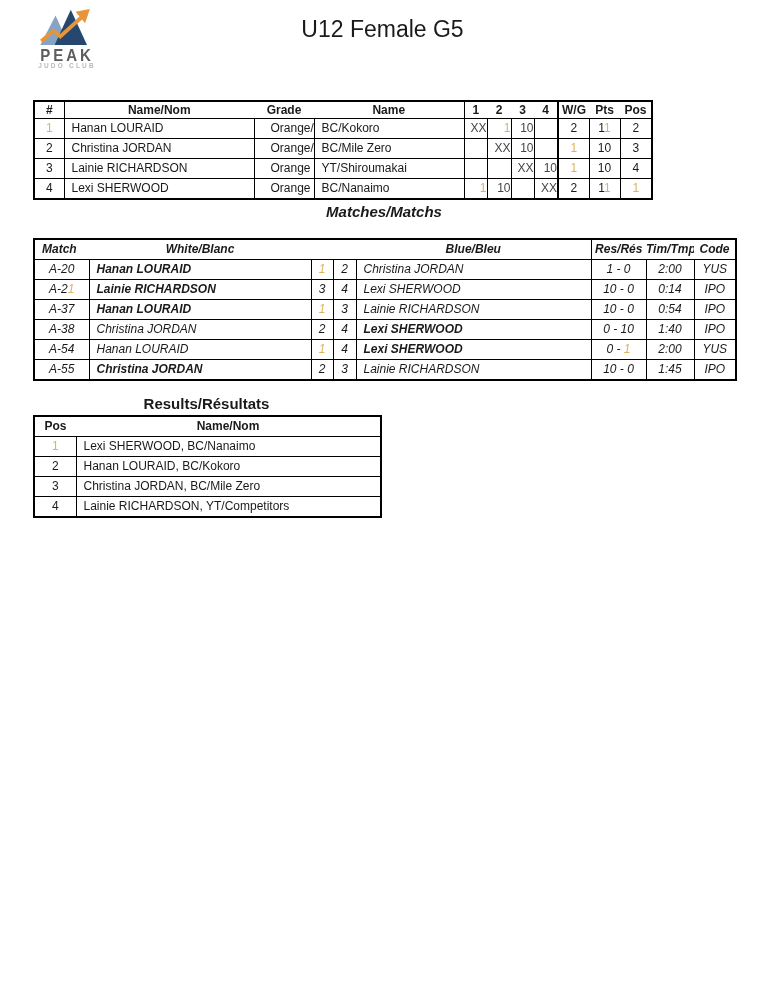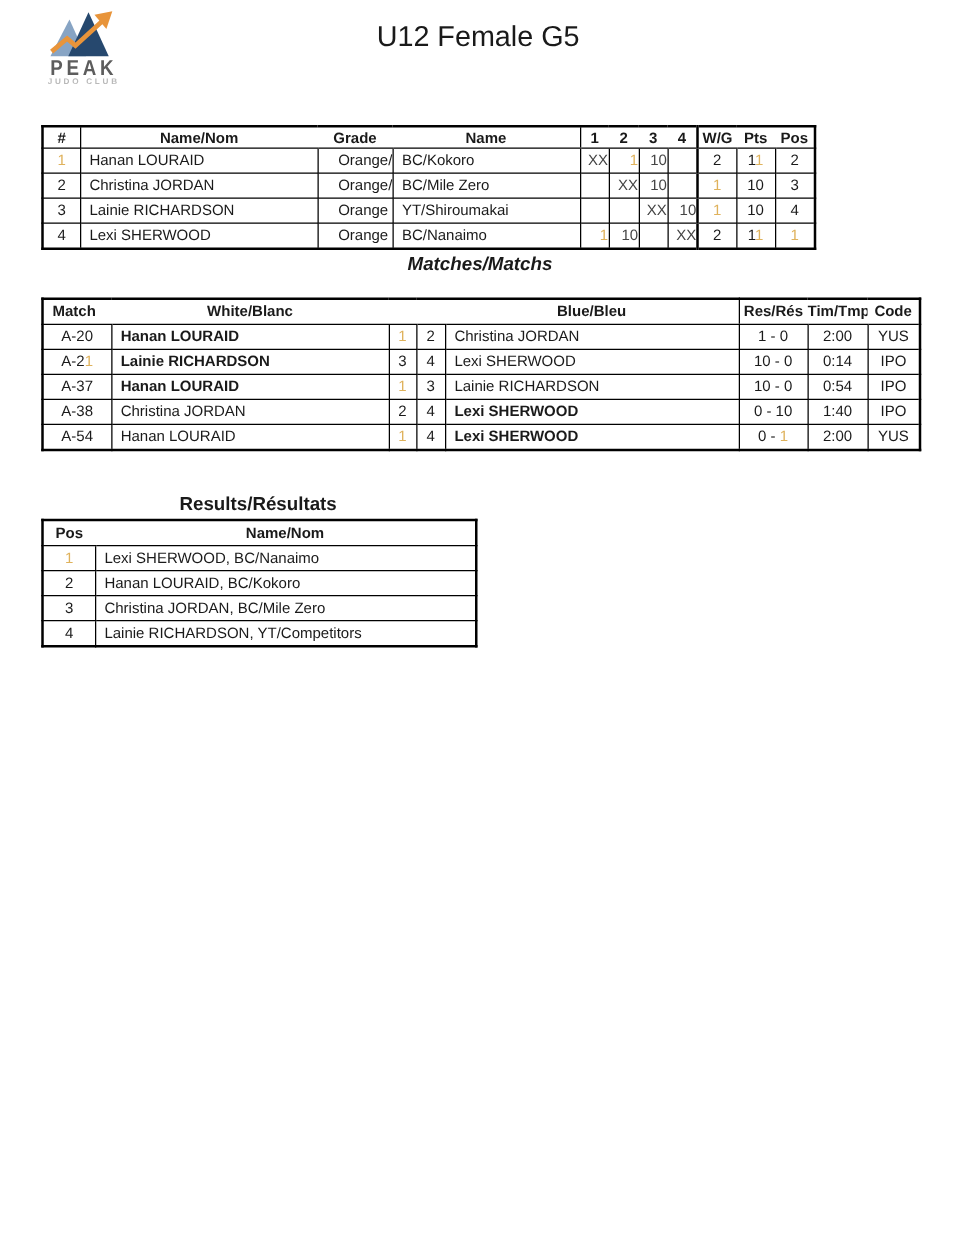--- a/index.html
+++ b/index.html
@@ -36,21 +36,21 @@
   .bold{font-weight:bold;}
   .xx{color:#454545;text-align:right;}
 
   #competitors-table{left:33px;top:100px;width:618px;}
   #competitors-table th{height:16px;line-height:16px;}
   #competitors-table th.b-right{border-right:1px solid #000;}
   #competitors-table th.b-left{border-left:1px solid #000;}
   .thick-left{border-left:2px solid #000 !important;}
   .grade-cell{padding-left:16px;}
 
-  #matches-table{left:33px;top:238px;width:702px;}
+  #matches-table{left:33px;top:238px;width:702px;font-style:italic;}
   #matches-table th.b-left{border-left:1px solid #000;}
 
   #results-table{left:33px;top:415px;width:347px;}
 </style>
 </head>
 <body>
 
 <div class="page">
 
   <div class="logo">
@@ -223,20 +223,30 @@
         <tr>
           <td class="c">A-54</td>
           <td class="l">Hanan LOURAID</td>
           <td class="c"><span class="tan">1</span></td>
           <td class="c">4</td>
           <td class="l bold">Lexi SHERWOOD</td>
           <td class="c">0 - <span class="tan">1</span></td>
           <td class="c">2:00</td>
           <td class="c">YUS</td>
         </tr>
+        <tr>
+          <td class="c">A-55</td>
+          <td class="l bold">Christina JORDAN</td>
+          <td class="c">2</td>
+          <td class="c">3</td>
+          <td class="l">Lainie RICHARDSON</td>
+          <td class="c">10 - 0</td>
+          <td class="c">1:45</td>
+          <td class="c">IPO</td>
+        </tr>
       </tbody>
   </table>
 
   <div class="sec-heading" id="res-heading">Results/Résultats</div>
 
   <table id="results-table">
     <colgroup>
       <col style="width:42px">
         <col style="width:305px">
     </colgroup>

